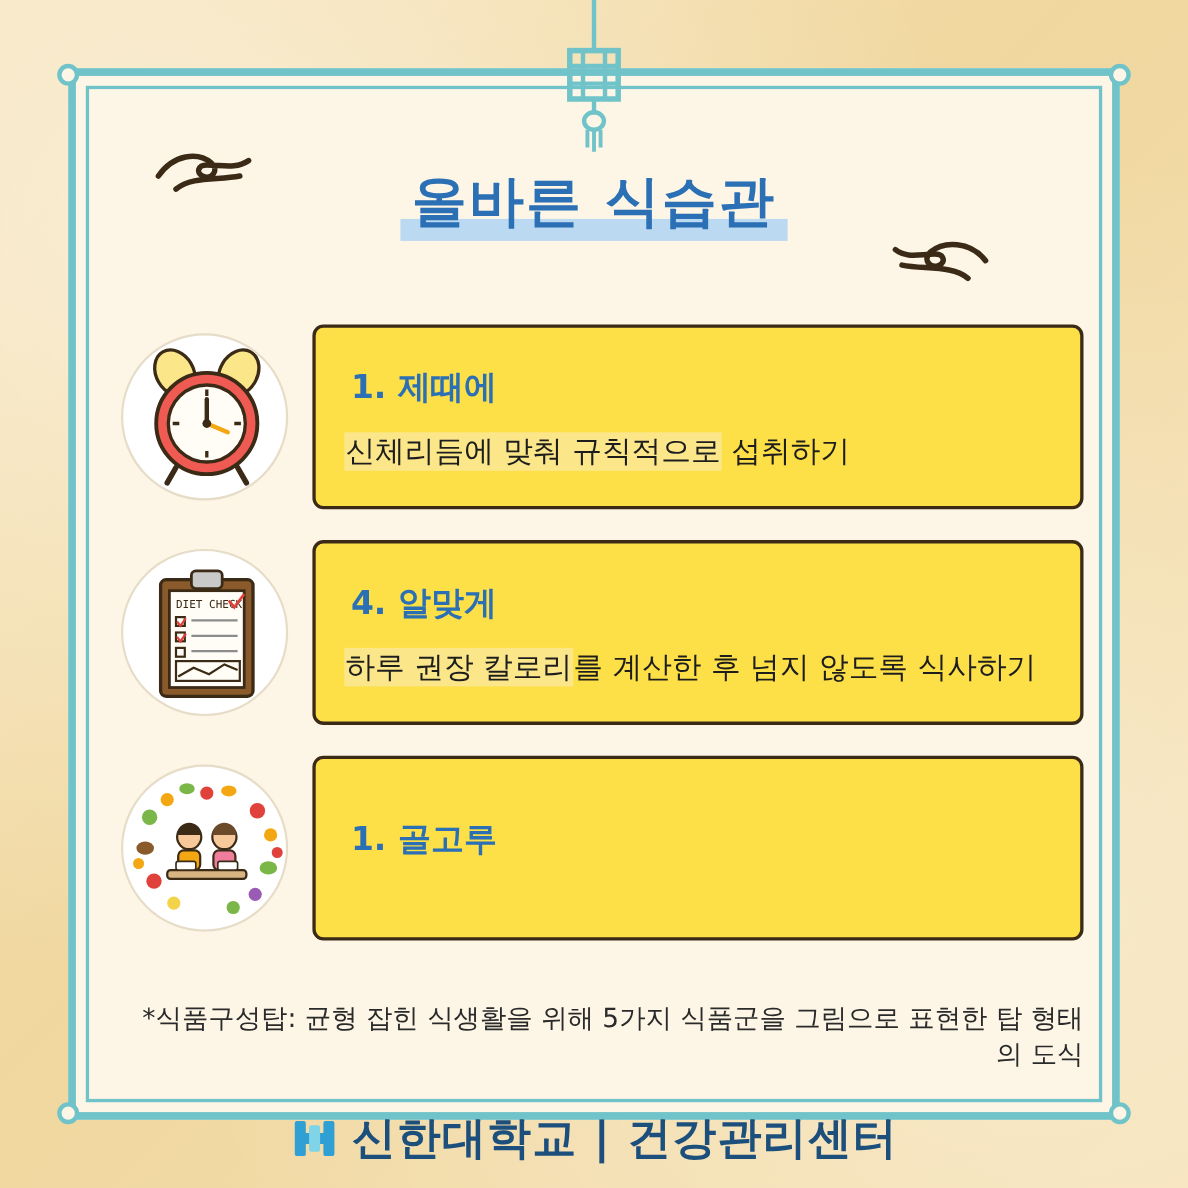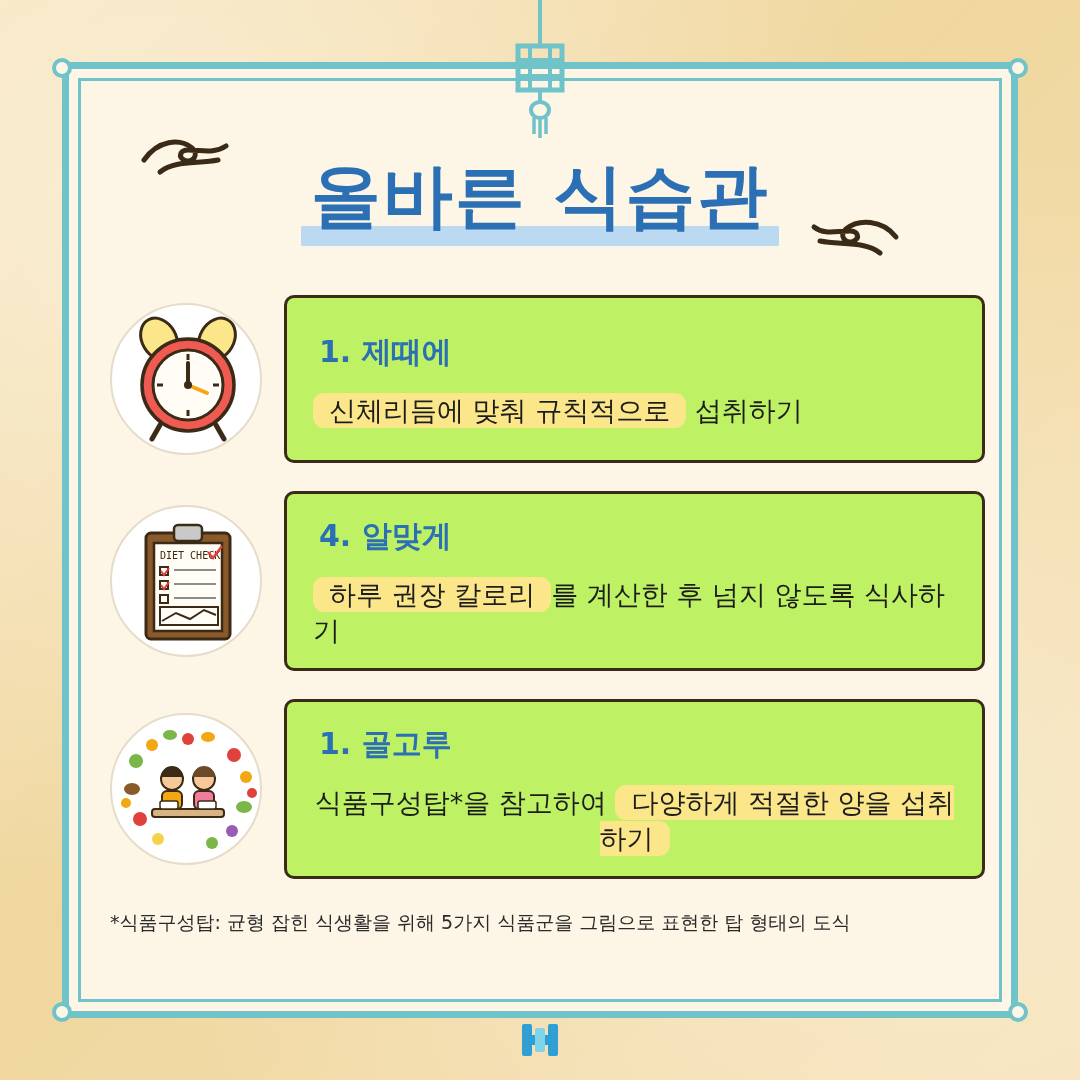--- a/index.html
+++ b/index.html
@@ -56,21 +56,21 @@
     position: absolute;
     left: 0; right: 0; top: 150px;
     text-align: center;
     z-index: 5;
   }
   .title {
     display: inline-block;
     position: relative;
     font-family: "DejaVu Sans", sans-serif;
     font-weight: bold;
-    font-size: 70px;
+    font-size: 50px;
     letter-spacing: 2px;
     color: #2b6fb5;
     padding: 0 10px 6px 10px;
   }
   .title::after {
     content: "";
     position: absolute;
     left: 0; right: 0; bottom: 4px;
     height: 20px;
     background: #bcd9f2;
@@ -102,21 +102,21 @@
     border-radius: 50%;
     background: #ffffff;
     border: 2px solid #e6dcc8;
     margin-right: 22px;
     position: relative;
     overflow: hidden;
   }
   .card {
     flex: 1 1 auto;
     min-height: 168px;
-    background: #bef264;
+    background: #fde047;
     border: 3px solid #3a2a16;
     border-radius: 10px;
     padding: 22px 26px 18px 26px;
     display: flex;
     flex-direction: column;
     justify-content: center;
   }
   .card-head {
     font-family: "DejaVu Sans", sans-serif;
     font-size: 30px;
@@ -136,31 +136,31 @@
     z-index: -1;
   }
   .card-body {
     font-family: "DejaVu Sans", sans-serif;
     font-size: 27px;
     color: #1d1d1d;
     line-height: 1.35;
   }
   .hl {
     background: #fbe68a;
-    padding: 2px 16px;
-    border-radius: 11px;
+    padding: 2px 1px;
   }
   .row-3 .card-body { text-align: center; }
 
   
   .footnote {
     position: absolute;
     left: 110px; right: 95px; top: 910px;
-    font-family: "DejaVu Sans", sans-serif;
-    font-size: 19px;
+    text-align: right;
+    font-family: "DejaVu Sans", sans-serif;
+    font-size: 24px;
     color: #2a2a2a;
     z-index: 5;
   }
 
   
   .brand {
     position: absolute;
     left: 0; right: 0; bottom: 18px;
     display: flex;
     align-items: center;
@@ -312,32 +312,30 @@
           <path d="M81 62 a11 11 0 0 1 22 0 z" fill="#6b4a2a"></path>
           <rect x="82" y="76" width="20" height="18" rx="5" fill="#ef7d9b" stroke="#3a2a16" stroke-width="2"></rect>
         </g>
         <rect x="40" y="94" width="72" height="8" rx="3" fill="#d8b483" stroke="#3a2a16" stroke-width="2"></rect>
         <rect x="48" y="86" width="18" height="8" rx="2" fill="#ffffff" stroke="#3a2a16" stroke-width="1.5"></rect>
         <rect x="86" y="86" width="18" height="8" rx="2" fill="#ffffff" stroke="#3a2a16" stroke-width="1.5"></rect>
       </svg>
     </div>
     <div class="card">
       <div class="card-head">1. 골고루</div>
-      <div class="card-body">
-        <span>식품구성탑*을 참고하여 </span><span class="hl">다양하게 적절한 양을 섭취하기</span>
-      </div>
     </div>
   </div>
 
 </div>
 
 <div class="footnote">*식품구성탑: 균형 잡힌 식생활을 위해 5가지 식품군을 그림으로 표현한 탑 형태의 도식</div>
 
 <div class="brand">
   <div class="brand-mark">
     <svg viewBox="0 0 44 44" width="44" height="44">
       <rect x="4" y="6" width="10" height="32" rx="2" fill="#2f9fd4"></rect>
       <rect x="30" y="6" width="10" height="32" rx="2" fill="#2f9fd4"></rect>
       <rect x="12" y="17" width="20" height="10" rx="2" fill="#2f9fd4"></rect>
       <rect x="17" y="10" width="10" height="24" rx="2" fill="#7fd4e8"></rect>
     </svg>
   </div>
+  <div class="brand-text">신한대학교 | 건강관리센터</div>
 </div>
 
 </body></html>

